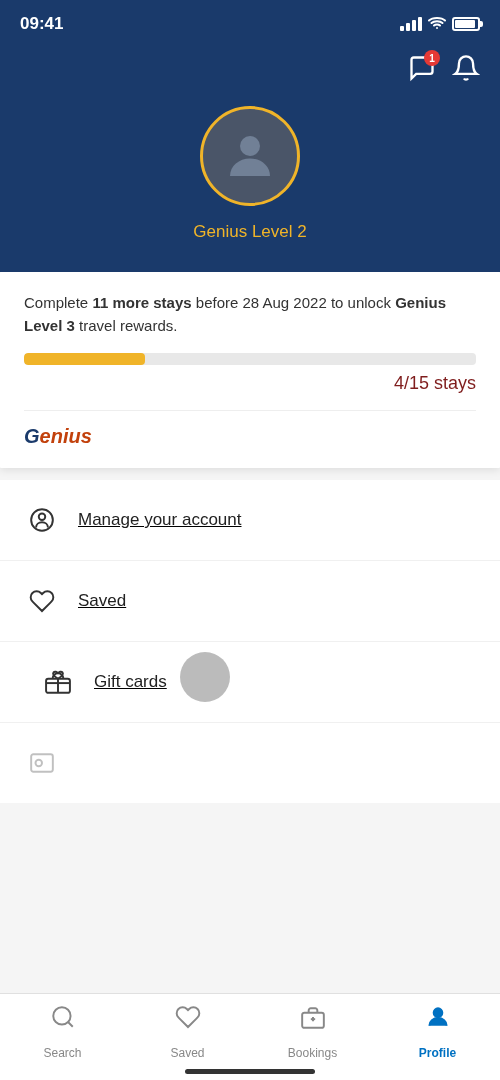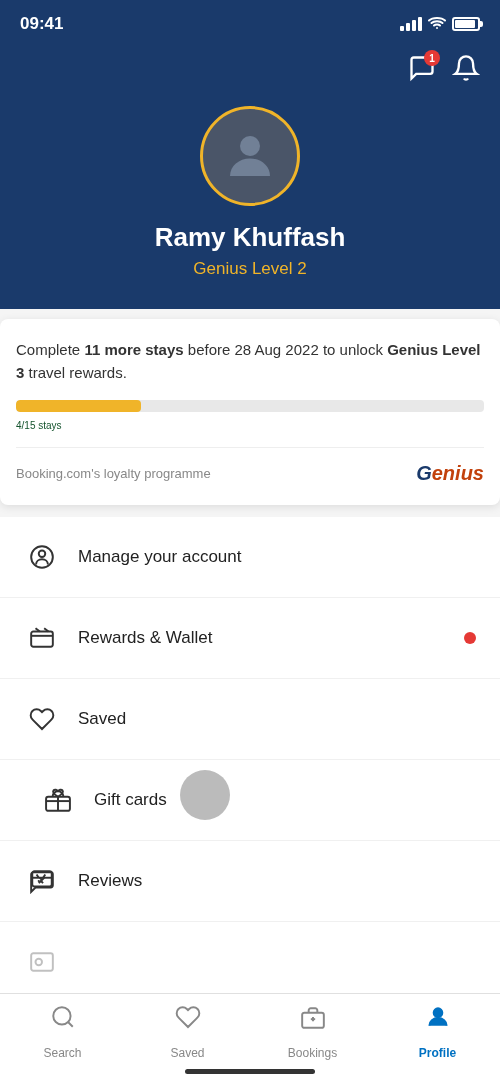--- a/index.html
+++ b/index.html
@@ -147,23 +147,23 @@
     }
     .genius-level {
       color: #f0b429;
       font-size: 17px;
       font-weight: 400;
     }
 
     
     .progress-card {
       background: white;
-      margin: 10px 0;
-      border-radius: 8px;
-      padding: 20px 16px;
+      margin: 0 0;
+      border-radius: 1px;
+      padding: 20px 24px;
       box-shadow: 0 2px 8px rgba(0,0,0,0.1);
       width: 100%;
     }
     .progress-text {
       font-size: 15px;
       color: #333;
       line-height: 1.5;
       margin-bottom: 16px;
     }
     .progress-text strong {
@@ -175,23 +175,23 @@
       height: 12px;
       margin-bottom: 8px;
       overflow: hidden;
     }
     .progress-bar-fill {
       background: #f0b429;
       height: 100%;
       border-radius: 4px;
     }
     .progress-label {
-      text-align: left;
-      color: #14532d;
-      font-size: 10px;
+      text-align: right;
+      color: #7f1d1d;
+      font-size: 18px;
       margin-bottom: 16px;
     }
     .loyalty-footer {
       border-top: 1px solid #eee;
       padding-top: 14px;
       display: flex;
       justify-content: space-between;
       align-items: center;
     }
     .loyalty-text {
@@ -211,20 +211,21 @@
       background: white;
       margin-top: 12px;
     }
     .menu-item {
       display: flex;
       align-items: center;
       padding: 22px 24px;
       border-bottom: 1px solid #f0f0f0;
       cursor: pointer;
       position: relative;
+      text-decoration: underline;
     }
     .menu-item:last-child {
       border-bottom: none;
     }
     .menu-icon {
       width: 36px;
       height: 36px;
       display: flex;
       align-items: center;
       justify-content: center;
@@ -369,66 +370,53 @@
 
   <div class="avatar-container">
     <div class="avatar-ring">
       <svg viewBox="0 0 24 24" xmlns="http://www.w3.org/2000/svg">
         <circle cx="12" cy="8" r="4" fill="#718096"></circle>
         <path d="M4 20c0-4 3.6-7 8-7s8 3 8 7" fill="#718096"></path>
       </svg>
     </div>
   </div>
 
-  <h1 class="user-name">Ramy Khuffash</h1>
   <p class="genius-level">Genius Level 2</p>
 </div>
 
 <div class="content">
 
   <div class="progress-card">
     <p class="progress-text">
       Complete <strong>11 more stays</strong> before 28 Aug 2022 to unlock <strong>Genius Level 3</strong> travel rewards.
     </p>
     <div class="progress-bar-container">
       <div class="progress-bar-fill" style="width: 26.67%"></div>
     </div>
     <p class="progress-label">4/15 stays</p>
     <div class="loyalty-footer">
-      <span class="loyalty-text">Booking.com's loyalty programme</span>
       <span class="genius-logo">
         <span class="genius-logo-g">G</span><span class="genius-logo-rest">enius</span>
       </span>
     </div>
   </div>
 
   <div class="menu-list">
 
     <div class="menu-item">
       <div class="menu-icon">
         <svg viewBox="0 0 24 24">
           <circle cx="12" cy="12" r="10"></circle>
           <circle cx="12" cy="9" r="3"></circle>
           <path d="M6.5 19c0-3 2.5-5 5.5-5s5.5 2 5.5 5"></path>
         </svg>
       </div>
       <span class="menu-label">Manage your account</span>
     </div>
 
-    <div class="menu-item">
-      <div class="menu-icon">
-        <svg viewBox="0 0 24 24">
-          <rect x="2" y="6" width="20" height="14" rx="2"></rect>
-          <path d="M2 10h20"></path>
-          <path d="M6 3l4 3M14 3l4 3"></path>
-        </svg>
-      </div>
-      <span class="menu-label">Rewards &amp; Wallet</span>
-      <div class="red-dot"></div>
-    </div>
 
     <div class="menu-item">
       <div class="menu-icon">
         <svg viewBox="0 0 24 24">
           <path d="M20.84 4.61a5.5 5.5 0 0 0-7.78 0L12 5.67l-1.06-1.06a5.5 5.5 0 0 0-7.78 7.78l1.06 1.06L12 21.23l7.78-7.78 1.06-1.06a5.5 5.5 0 0 0 0-7.78z"></path>
         </svg>
       </div>
       <span class="menu-label">Saved</span>
     </div>
 
@@ -441,34 +429,20 @@
           <path d="M7 9c0-2.5 2-5 5-5s5 2.5 5 5"></path>
           <path d="M12 4c-1-1.5-3-2-4-1s-1 3 4 6"></path>
           <path d="M12 4c1-1.5 3-2 4-1s1 3-4 6"></path>
         </svg>
       </div>
       <span class="menu-label">Gift cards</span>
 
       <div class="thumb-indicator"></div>
     </div>
 
-    <div class="menu-item">
-      <div class="menu-icon">
-        <svg viewBox="0 0 24 24">
-          <circle cx="9" cy="12" r="1" fill="#333" stroke="none"></circle>
-          <path d="M14 9l-2 2-2-2"></path>
-          <path d="M4 4h16a2 2 0 0 1 2 2v10a2 2 0 0 1-2 2H6l-4 4V6a2 2 0 0 1 2-2z"></path>
-          <path d="M9 14l2-2 2 2"></path>
-          <rect x="3" y="3" width="18" height="14" rx="2"></rect>
-          <line x1="3" y1="9" x2="21" y2="9"></line>
-          <path d="M7 6l2 3M15 6l-2 3"></path>
-        </svg>
-      </div>
-      <span class="menu-label">Reviews</span>
-    </div>
 
     <div class="menu-item" style="opacity:0.3;">
       <div class="menu-icon">
         <svg viewBox="0 0 24 24">
           <rect x="2" y="4" width="20" height="16" rx="2"></rect>
           <circle cx="9" cy="12" r="3"></circle>
         </svg>
       </div>
       <span class="menu-label"> </span>
     </div>

